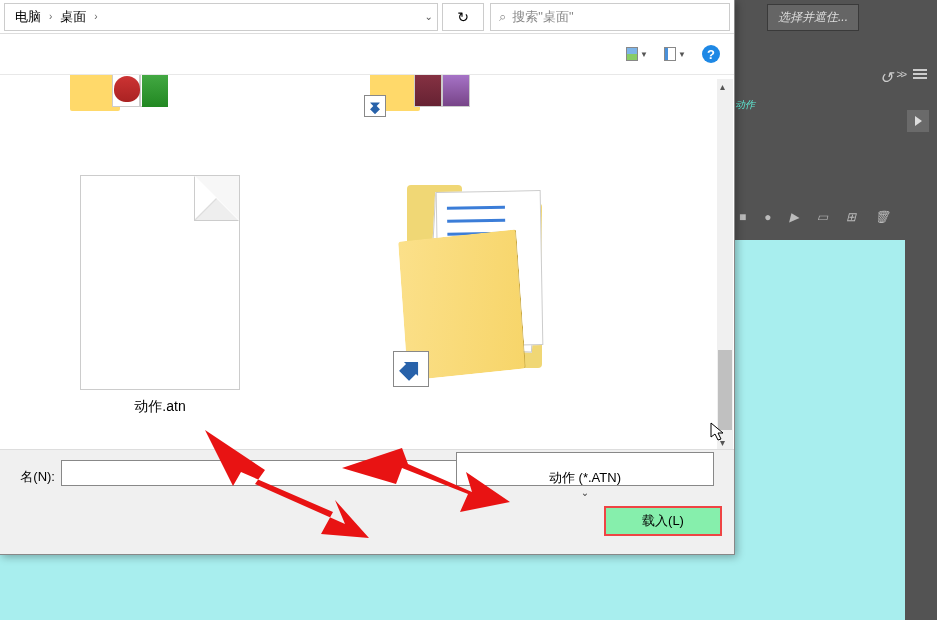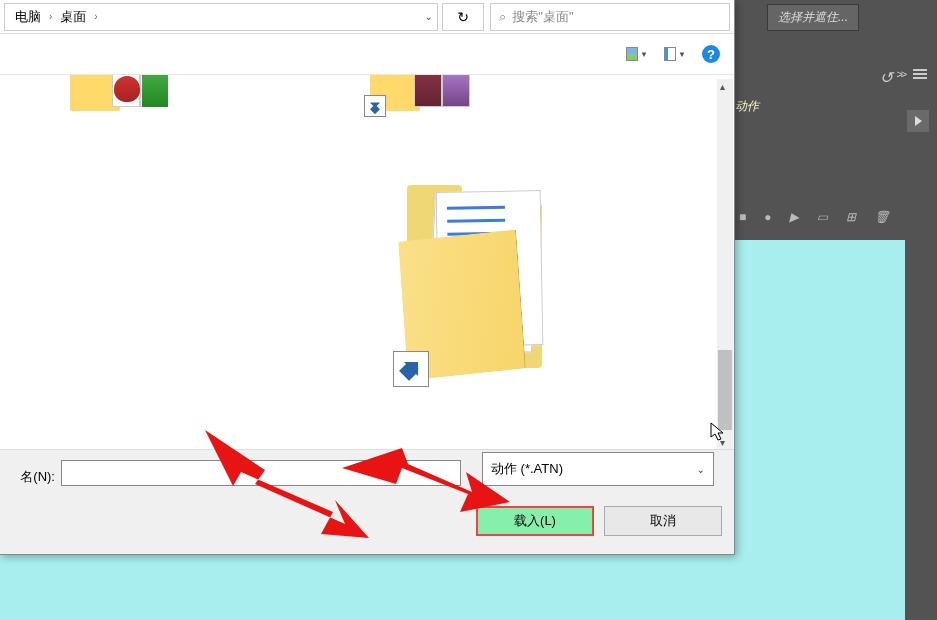--- a/index.html
+++ b/index.html
@@ -58,22 +58,22 @@
 .ps-play-btn::after {
   content: "";
   border-left: 7px solid #ddd;
   border-top: 5px solid transparent;
   border-bottom: 5px solid transparent;
 }
 .ps-actions-label {
   position: absolute;
   top: 98px;
   left: 3px;
-  color: #fef9c3;
-  font-size: 12px;
+  color: #5eead4;
+  font-size: 10px;
 }
 .ps-bottom-icons {
   position: absolute;
   top: 210px;
   left: 7px;
   display: flex;
   gap: 18px;
   align-items: center;
   color: #bbb;
 }
@@ -400,31 +400,32 @@
   margin-right: 6px;
 }
 .filename-input {
   width: 400px;
   height: 26px;
   border: 1px solid #888;
   background: #fff;
   padding: 0 5px;
 }
 .filetype-select {
-  width: 232px;
+  width: 258px;
   height: 26px;
   border: 1px solid #888;
   background: #fff;
   display: flex;
   align-items: center;
   justify-content: space-between;
   padding: 16px 8px;
   font-size: 13px;
   position: absolute;
   right: 10px;
+  flex-direction: column;
 }
 .select-caret { font-size: 10px; color: #444;}
 
 .button-row {
   display: flex;
   justify-content: flex-end;
   gap: 10px;
   padding-right: 2px;
   margin-top: 8px;
 }
@@ -538,20 +539,24 @@
     </div>
     <div class="tile-top tile-top-2">
       <div class="folder-small">
         <div class="folder-shape-sm"></div>
         <div class="photo-thumb" style="left:54px; top:-4px; background:linear-gradient(#834,#623);"></div>
         <div class="photo-thumb" style="left:82px; top:-4px; background:linear-gradient(#a7c,#748);"></div>
         <div class="shortcut-arrow"></div>
       </div>
     </div>
 
+    <div class="tile tile-file">
+      <div class="file-icon-lg"></div>
+      <div class="tile-label">动作.atn</div>
+    </div>
 
     <div class="tile tile-folder">
       <div class="folder-icon-lg">
         <div class="folder-back"></div>
         <div class="folder-paper fp1"></div>
         <div class="folder-paper fp2">
           <div class="paper-lines">
               <div></div>
               <div></div>
               <div></div>
@@ -575,21 +580,20 @@
     <div class="row" style="position:relative;">
       <div class="row-label">名(N):</div>
       <input class="filename-input" value="" style="">
       <div class="filetype-select">
         <span>动作 (*.ATN)</span>
         <span class="select-caret">⌄</span>
       </div>
     </div>
     <div class="button-row">
       <div class="dlg-btn primary">载入(L)</div>
-      <div class="dlg-btn">取消</div>
     </div>
   </div>
 </div>
 
 <div class="arrow" style="top:430px; left:205px;">
   <svg width="170" height="110">
       <polygon points="0,0 60,40 50,54 140,94 130,70 164,108 116,104 128,82 36,42 28,56" fill="#e81313"></polygon>
     </svg>
 </div>
 <div class="arrow" style="top:438px; left:342px;">

